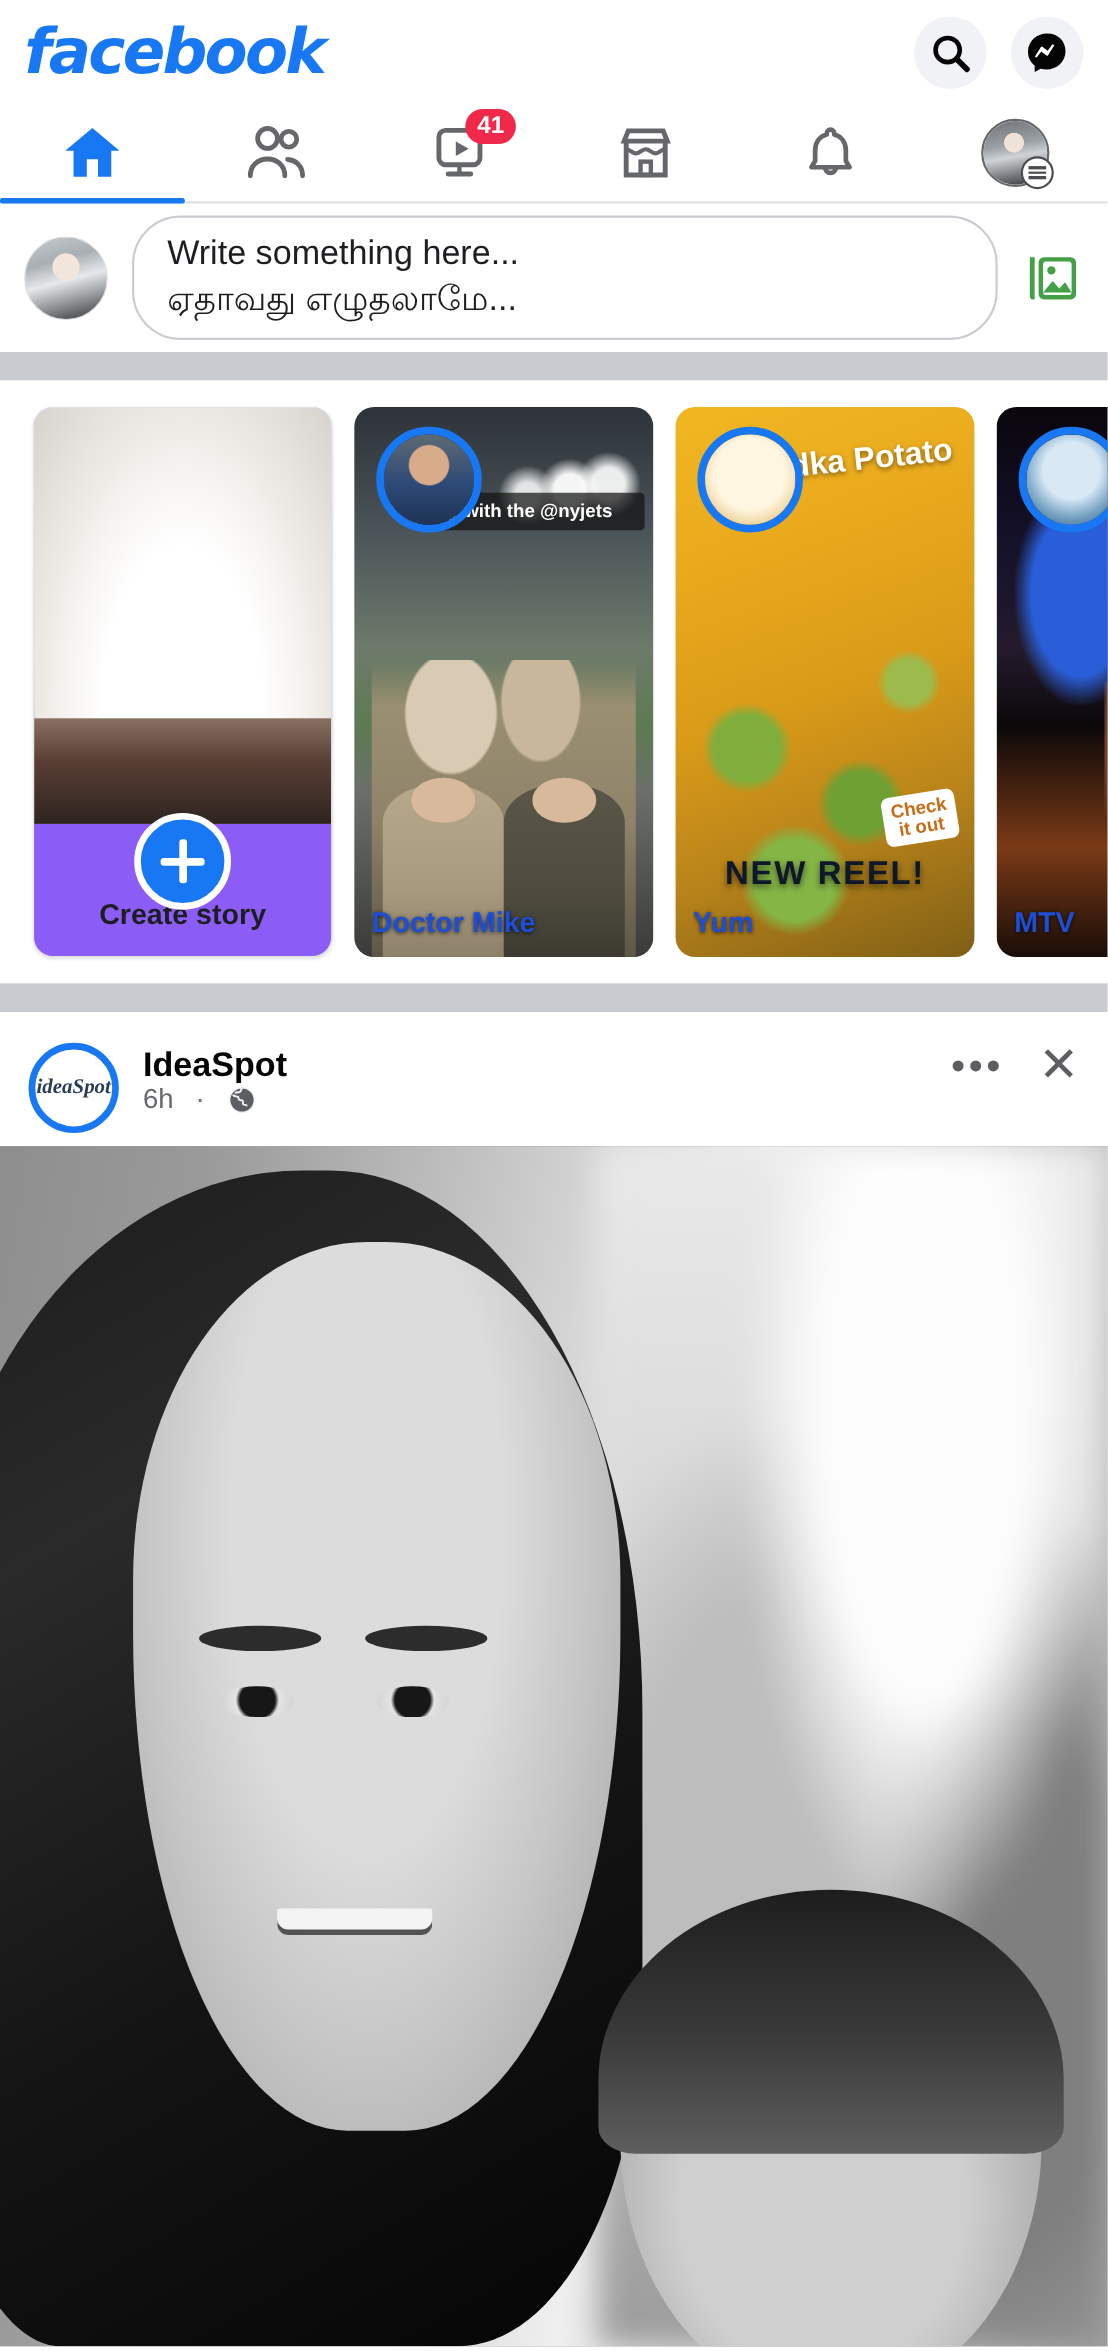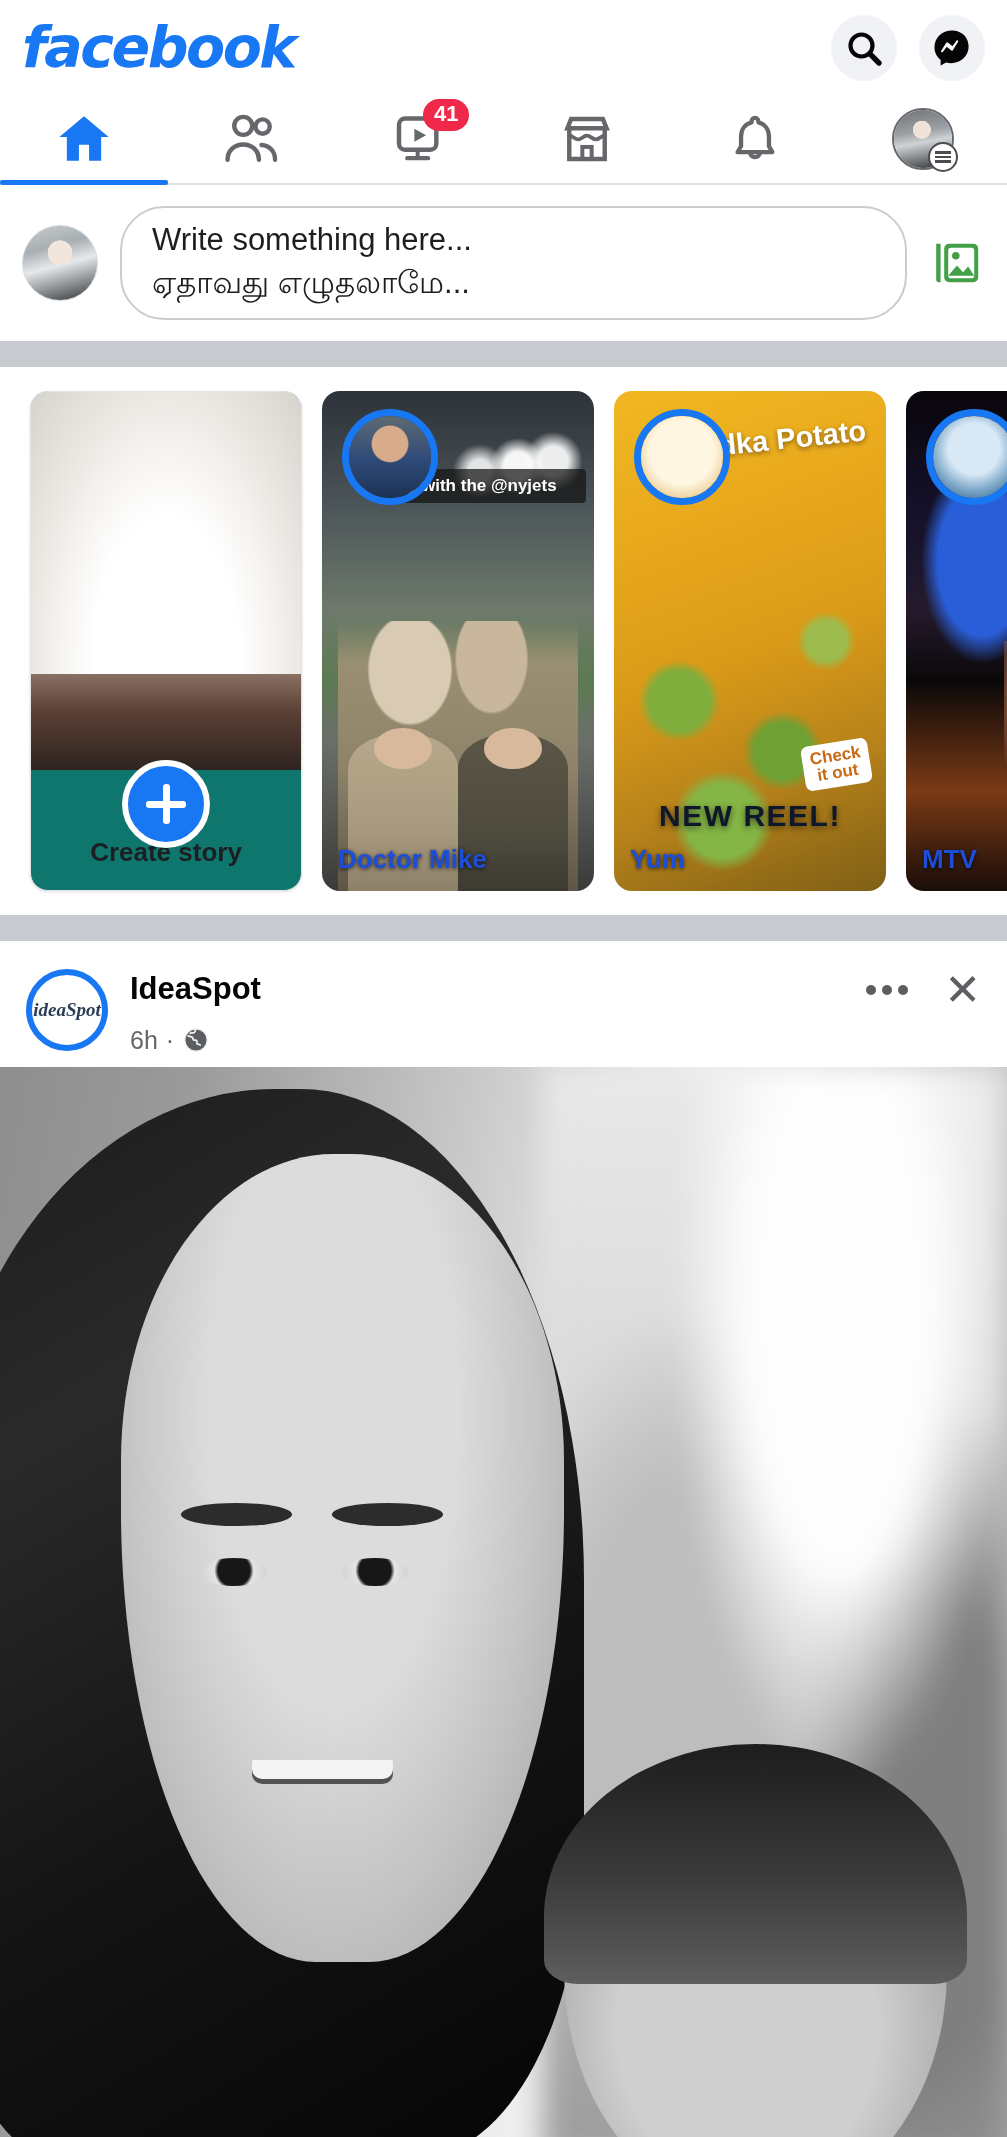--- a/index.html
+++ b/index.html
@@ -89,21 +89,21 @@
     right: -6px; bottom: -4px;
     width: 30px; height: 30px; border-radius: 50%;
     background: #fff;
     border: 2px solid #4a4c50;
     display: flex; flex-direction: column; justify-content: center; align-items: center; gap: 2px;
   }
   .avatar-menu i { display: block; width: 16px; height: 2.5px; background: #4a4c50; }
 
   
   .composer {
-    height: 156px;
+    height: 135px;
     display: flex;
     align-items: center;
     padding: 0 22px;
     gap: 22px;
     background: #fff;
   }
   .composer-avatar {
     width: 76px; height: 76px; border-radius: 50%;
     flex: 0 0 76px;
     border: 1.5px solid #d8dadd;
@@ -141,21 +141,21 @@
   }
   .story {
     flex: 0 0 272px;
     height: 500px;
     border-radius: 18px;
     position: relative;
     overflow: hidden;
     background: #f0f2f5;
   }
   .story.create {
-    background: #0f766e;
+    background: #8b5cf6;
     border: 1.5px solid #e2e4e8;
     box-shadow: 0 1px 3px rgba(0,0,0,.12);
   }
   .create-thumb {
     position: absolute; left:0; right:0; top:0; height: 378px;
     background:
       radial-gradient(ellipse at 50% 72%, #ffffff 0 38%, #f6f4f1 55%, #e8e4df 75%, #d6d2cc 100%),
       linear-gradient(180deg, #ffffff 0%, #f2f0ee 60%, #2b2724 100%);
     overflow: hidden;
   }
@@ -303,22 +303,22 @@
   .post-avatar span {
     font-family: "Liberation Serif", serif;
     font-style: italic;
     font-size: 19px;
     font-weight: 700;
     color: #2a3d55;
   }
   .post-meta { flex: 1; padding-top: 3px; }
   .post-author { font-size: 31px; font-weight: 700; color:#050505; line-height:1.1; }
   .post-sub {
-    margin-top: 20px;
-    display: flex; align-items: flex-start; gap: 8px;
+    margin-top: 0;
+    display: flex; align-items: center; gap: 20px;
     font-size: 25px; color:#65676b;
   }
   .globe-icon { display:inline-flex; }
   .post-head-actions { display: flex; align-items: center; gap: 36px; padding-top: 8px; }
   .dots { display:flex; gap: 6px; }
   .dots i { width: 10px; height: 10px; border-radius: 50%; background: #5c5e62; display:block; }
   .close-x {
     font-size: 44px; color: #5c5e62; line-height: 0.6; font-weight: 400;
     font-family: "Liberation Sans", sans-serif;
   }

